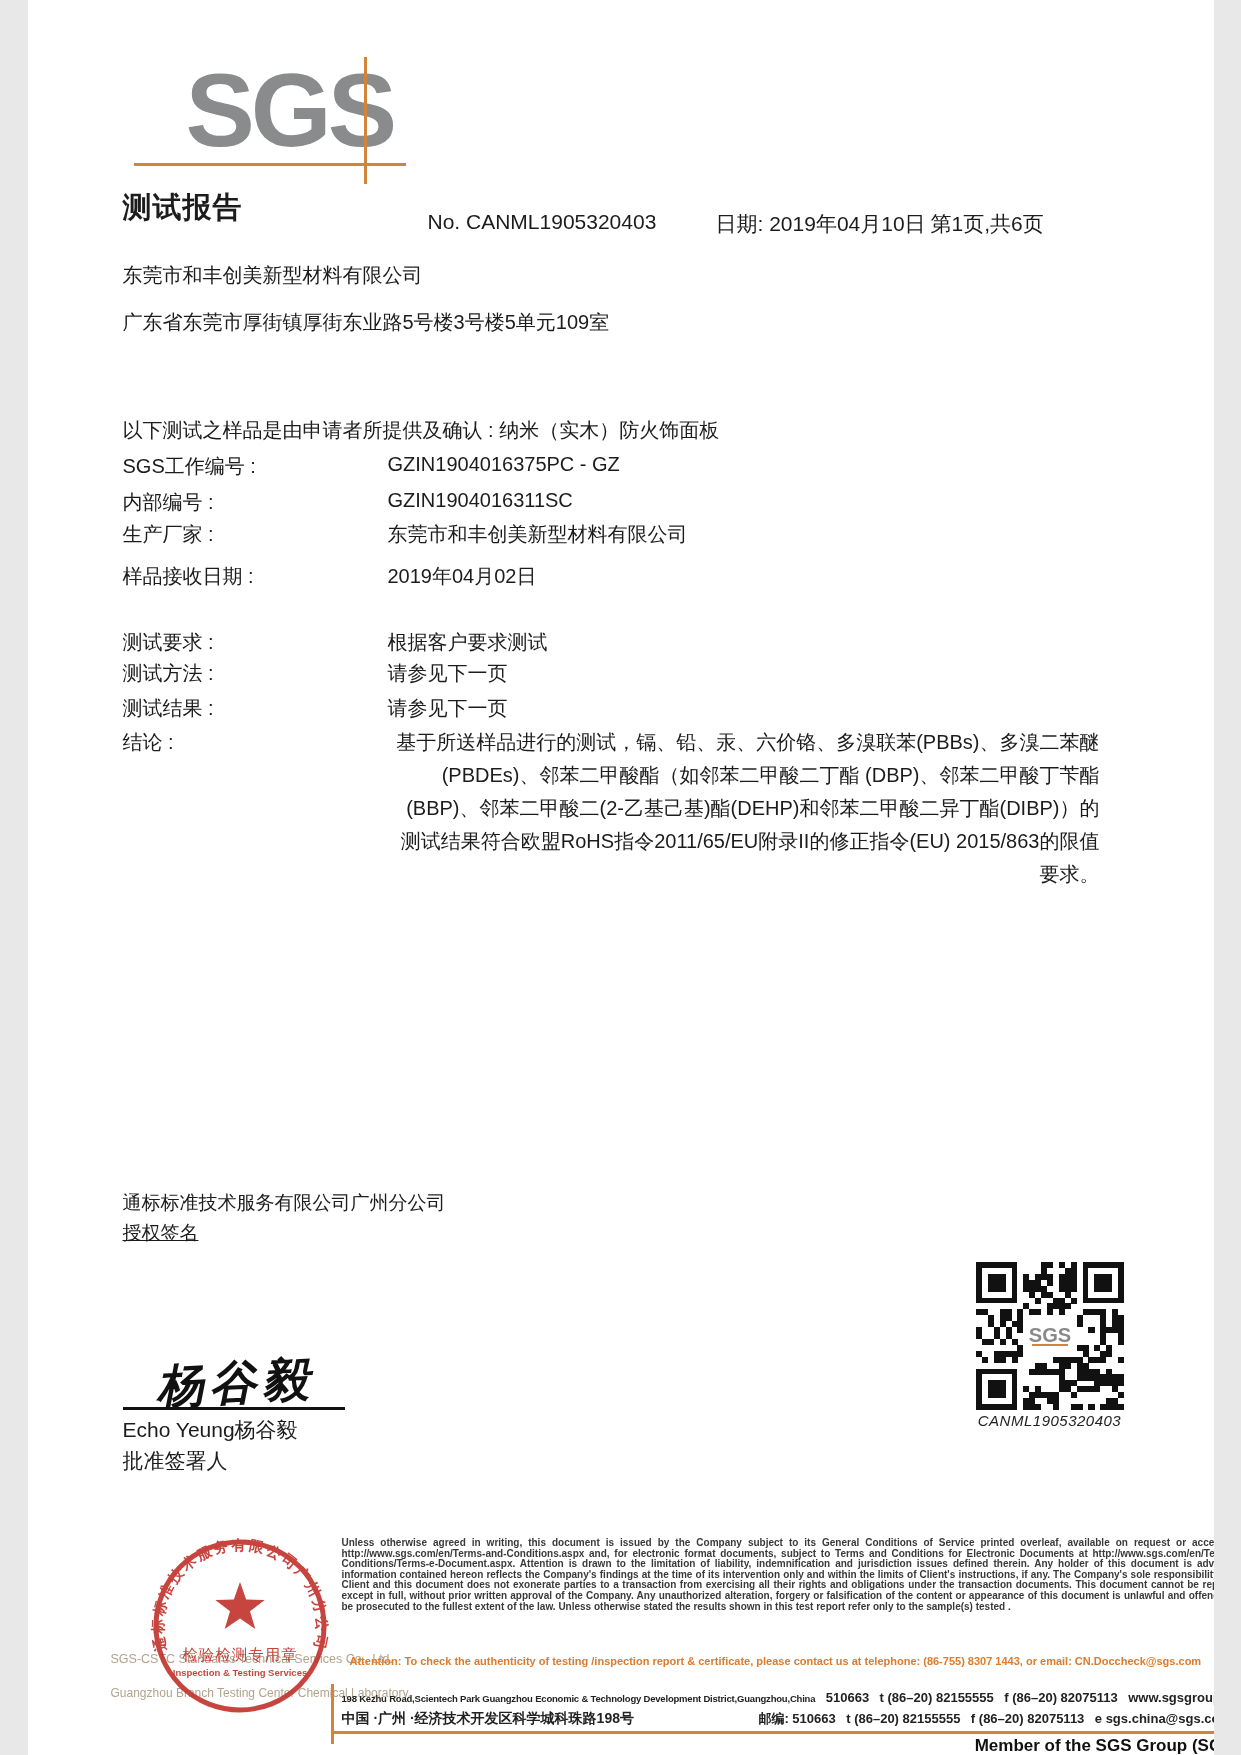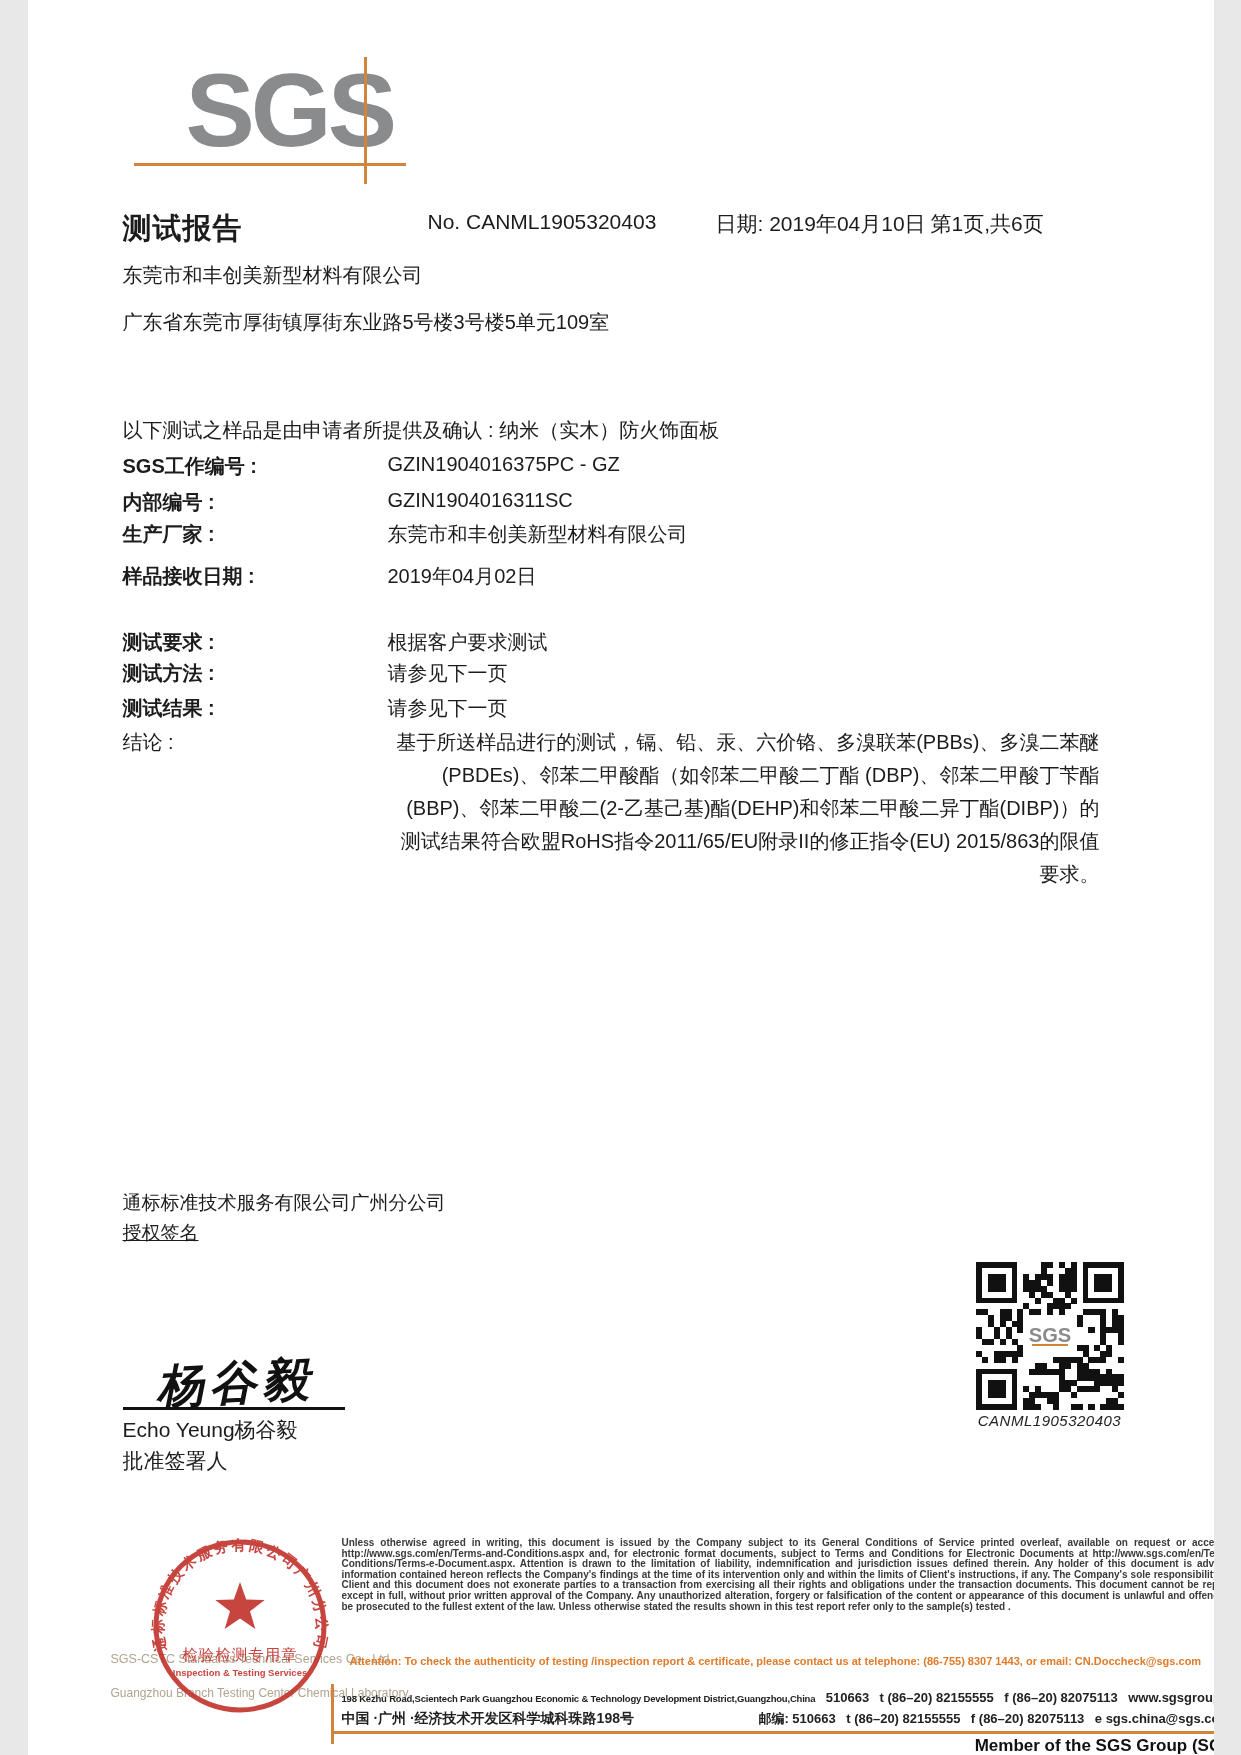--- a/index.html
+++ b/index.html
@@ -10,32 +10,32 @@
   }
   
   .logo-text{
     position:absolute;left:158px;top:58px;
     font-size:104px;font-weight:700;letter-spacing:-4px;line-height:1;
     color:#8a8b8d;
   }
   .logo-hline{position:absolute;left:106px;top:163px;width:272px;height:3px;background:#d0853a;}
   .logo-vline{position:absolute;left:336px;top:57px;width:3px;height:127px;background:#d0853a;}
   
-  .title{position:absolute;left:95px;top:209px;font-size:29px;font-weight:700;letter-spacing:1px;}
+  .title{position:absolute;left:95px;top:188px;font-size:29px;font-weight:700;letter-spacing:1px;}
   .report-no{position:absolute;left:400px;top:210px;font-size:21px;}
   .hdr-date{position:absolute;left:688px;top:210px;font-size:21px;}
   .hdr-page{position:absolute;left:903px;top:210px;font-size:21px;}
   
   .apl-name{position:absolute;left:95px;top:262px;font-size:20px;}
   .apl-addr{position:absolute;left:95px;top:309px;font-size:20px;}
   .replace-notice{position:absolute;left:95px;top:375px;font-size:20px;font-weight:700;}
   .sample-stmt{position:absolute;left:95px;top:417px;font-size:20px;}
   
   .frow{position:absolute;left:95px;display:flex;font-size:20px;}
-  .frow .flabel{width:265px;flex:none;font-weight:bold;}
+  .frow .flabel{width:265px;flex:none;}
   .frow .fvalue{white-space:nowrap;}
   .conc-label{position:absolute;left:95px;top:729px;font-size:20px;}
   .conc-text{position:absolute;left:360px;top:726px;width:712px;font-size:20px;line-height:33px;text-align:right;}
   
   .signer-company{position:absolute;left:95px;top:1190px;font-size:19px;}
   .signer-auth{position:absolute;left:95px;top:1220px;font-size:19px;text-decoration:underline;}
   .sig-script{
     position:absolute;left:128px;top:1352px;font-size:47px;font-weight:600;font-style:italic;
     transform:rotate(-3deg);letter-spacing:6px;color:#111;
   }

